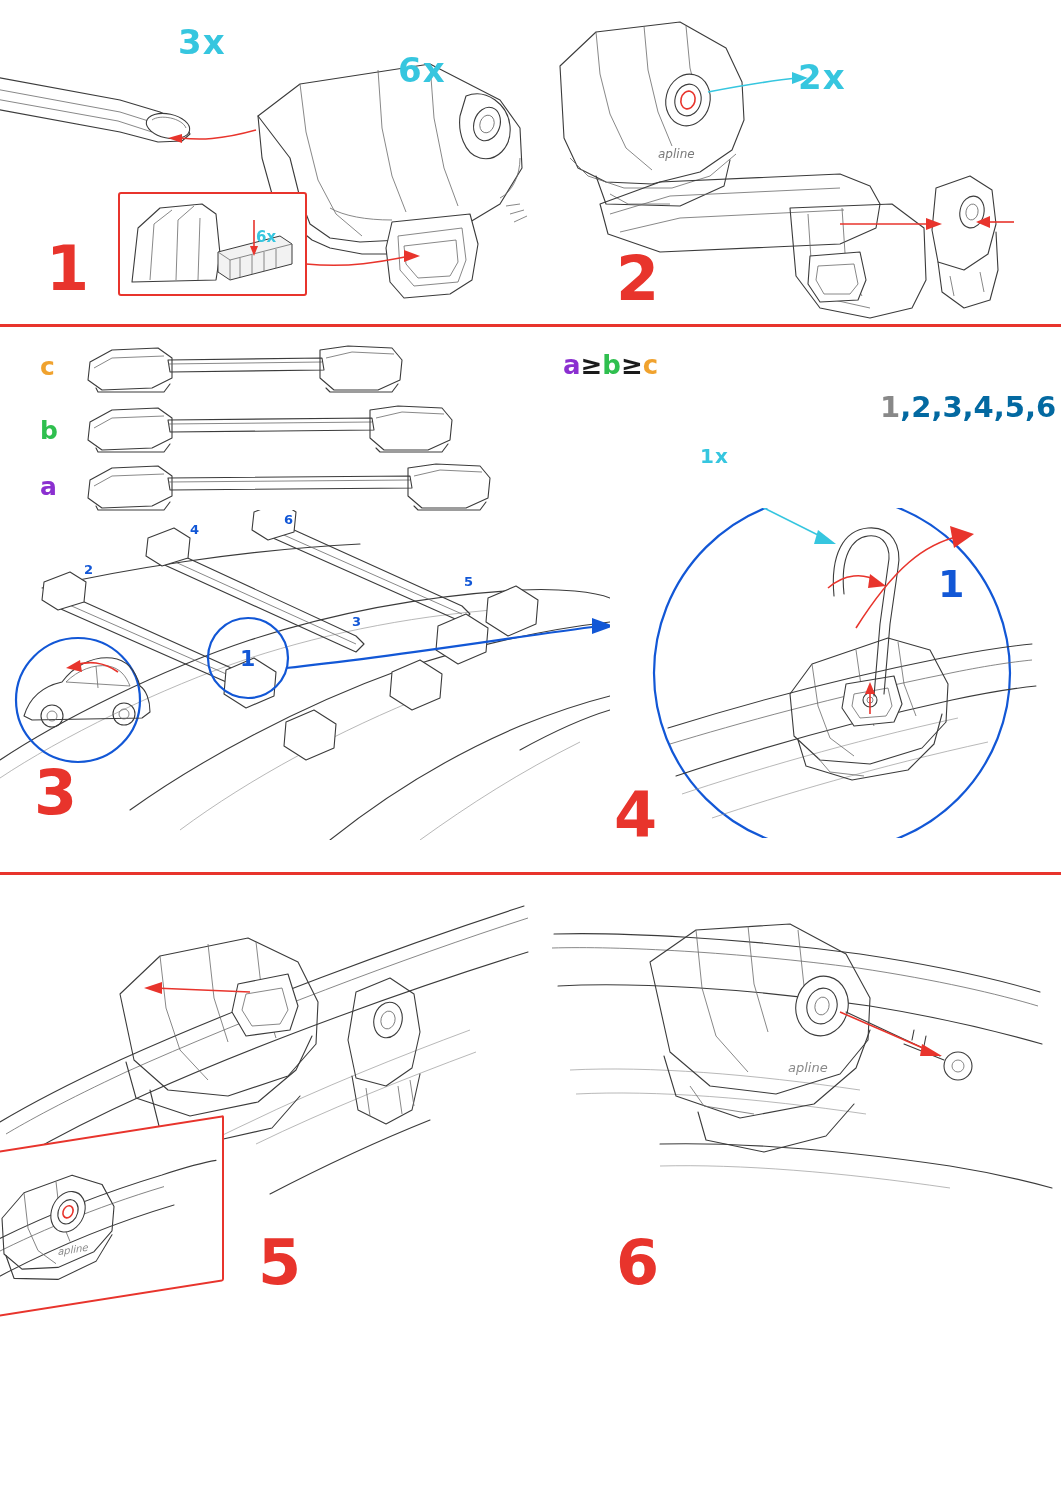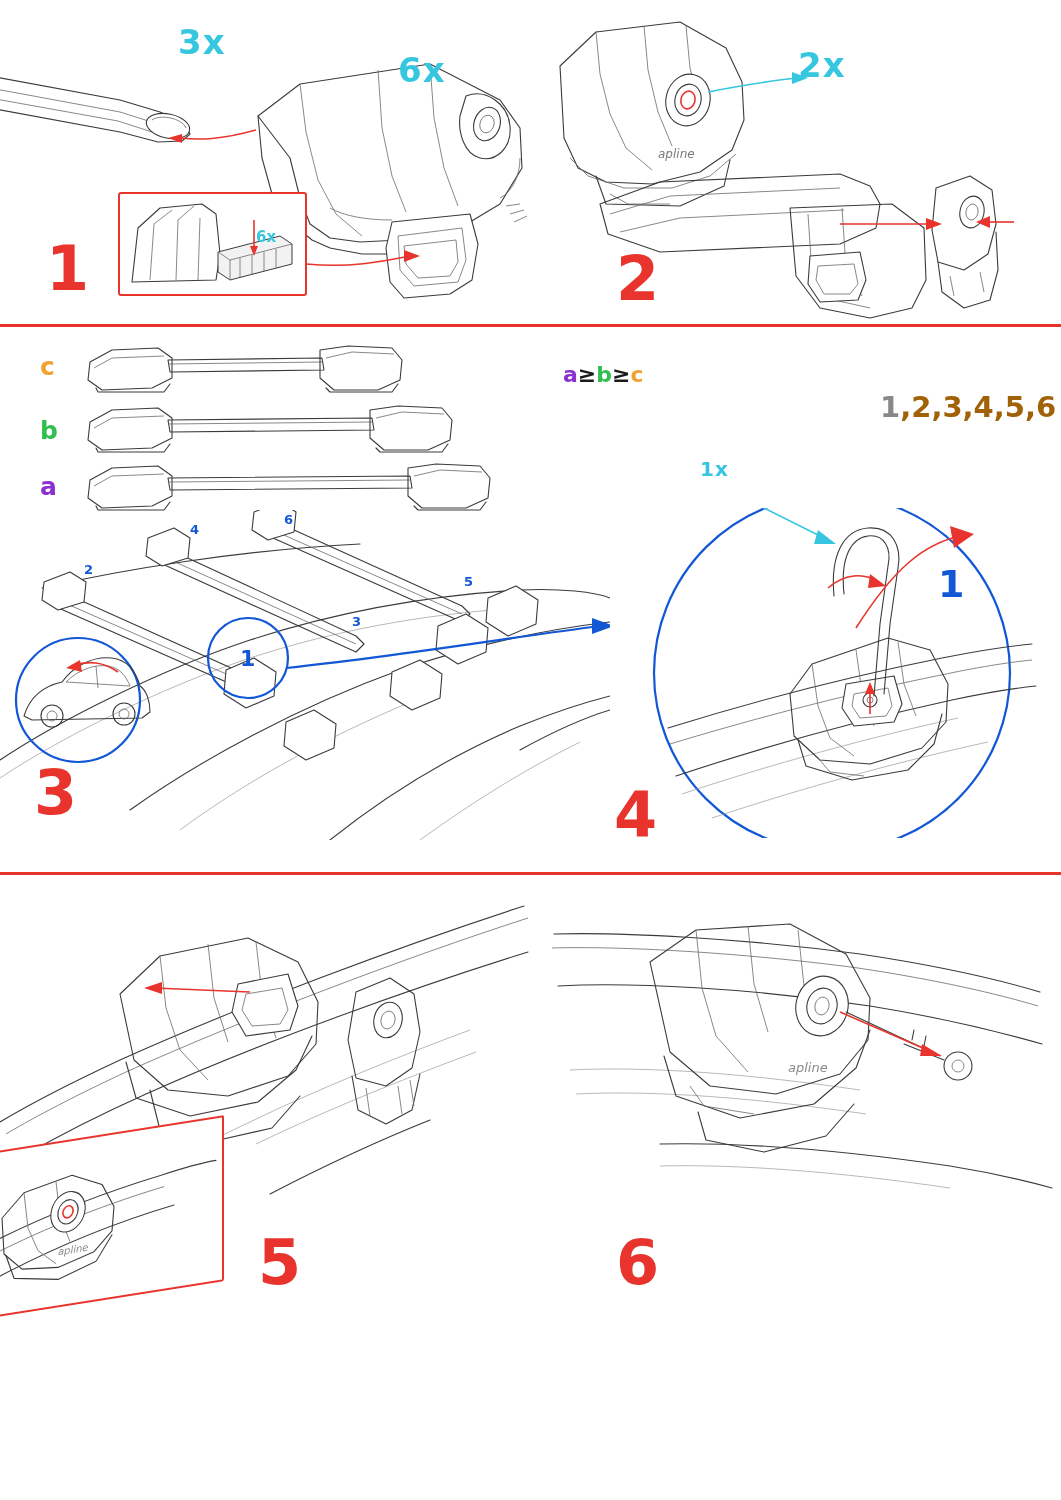--- a/index.html
+++ b/index.html
@@ -42,21 +42,21 @@
     letter-spacing: 1px;
   }
   .qty {
     position: absolute;
     font-family: "DejaVu Sans", sans-serif;
     font-size: 34px;
     font-weight: bold;
     color: #36c6df;
     letter-spacing: 1px;
   }
-  .qty.small { font-size: 20px; margin-top: 13px; }
+  .qty.small { font-size: 20px; }
 
   svg { display: block; }
   .ln { fill: none; stroke: #3b3b3b; stroke-width: 1.1; stroke-linejoin: round; stroke-linecap: round; }
   .ln-thin { fill: none; stroke: #6a6a6a; stroke-width: 0.8; }
   .ln-light { fill: none; stroke: #9a9a9a; stroke-width: 0.7; }
   .fillw { fill: #ffffff; stroke: #3b3b3b; stroke-width: 1.1; stroke-linejoin: round; }
   .fillg { fill: #f2f2f2; stroke: #3b3b3b; stroke-width: 1.0; stroke-linejoin: round; }
   .red { fill: none; stroke: #e8342c; stroke-width: 1.6; }
   .redf { fill: #e8342c; }
   .blue { fill: none; stroke: #1257d6; stroke-width: 2.2; }
@@ -70,41 +70,41 @@
     font-family: "DejaVu Sans", sans-serif;
     font-size: 25px;
     font-weight: bold;
   }
   #letter-c { left: 40px; top: 352px; color: #f0a22e; }
   #letter-b { left: 40px; top: 416px; color: #2fbf4f; }
   #letter-a { left: 40px; top: 472px; color: #8b2fd0; }
 
   #abc-rule {
     position: absolute;
-    left: 563px; top: 362px;
-    font-family: "DejaVu Sans", sans-serif;
-    font-size: 22px;
+    left: 563px; top: 350px;
+    font-family: "DejaVu Sans", sans-serif;
+    font-size: 26px;
     font-weight: bold;
   }
   #abc-rule .a { color: #8b2fd0; }
   #abc-rule .b { color: #2fbf4f; }
   #abc-rule .c { color: #f0a22e; }
   #abc-rule .op { color: #1a1a1a; }
 
   #order-list {
     position: absolute;
     left: 880px; top: 390px;
     font-family: "DejaVu Sans", sans-serif;
     font-size: 29px;
     font-weight: bold;
     letter-spacing: 0px;
     white-space: nowrap;
   }
   #order-list .n1 { color: #888888; }
-  #order-list .n2 { color: #a16207; text-align: right; }
+  #order-list .n2 { color: #0369a1; text-align: right; }
 
   .callout-num {
     position: absolute;
     font-family: "DejaVu Sans", sans-serif;
     font-weight: bold;
     color: #1257d6;
     font-size: 22px;
   }
 
   
@@ -240,21 +240,21 @@
       <path class="ln-thin" d="M410,268 L414,288"></path>
       <path class="ln-thin" d="M440,264 L444,284"></path>
 
       <path class="red" d="M300,216 L392,216"></path>
       <path class="redf" d="M386,210 L402,216 L386,222 Z"></path>
       <path class="red" d="M474,214 L444,214"></path>
       <path class="redf" d="M450,208 L436,214 L450,220 Z"></path>
     </g>
   </svg>
 
-  <div class="qty" id="q-2x" style="left:798px; top:45px;">2x</div>
+  <div class="qty" id="q-2x" style="left:798px; top:57px;">2x</div>
   <div class="step-num" id="num-2" style="left:616px; top:248px;">2</div>
 
   <div class="letter" id="letter-c">c</div>
   <div class="letter" id="letter-b">b</div>
   <div class="letter" id="letter-a">a</div>
 
   <svg width="420" height="50" style="position:absolute;left:72px;top:344px;">
     <path class="ln" d="M18,18 L40,6 L86,4 L100,14 L100,34 L80,44 L30,46 L16,36 Z" fill="#ffffff"></path>
     <path class="ln-thin" d="M22,24 L40,14 L92,12"></path>
     <path class="ln" d="M24,44 L26,48 L92,48 L98,40"></path>

